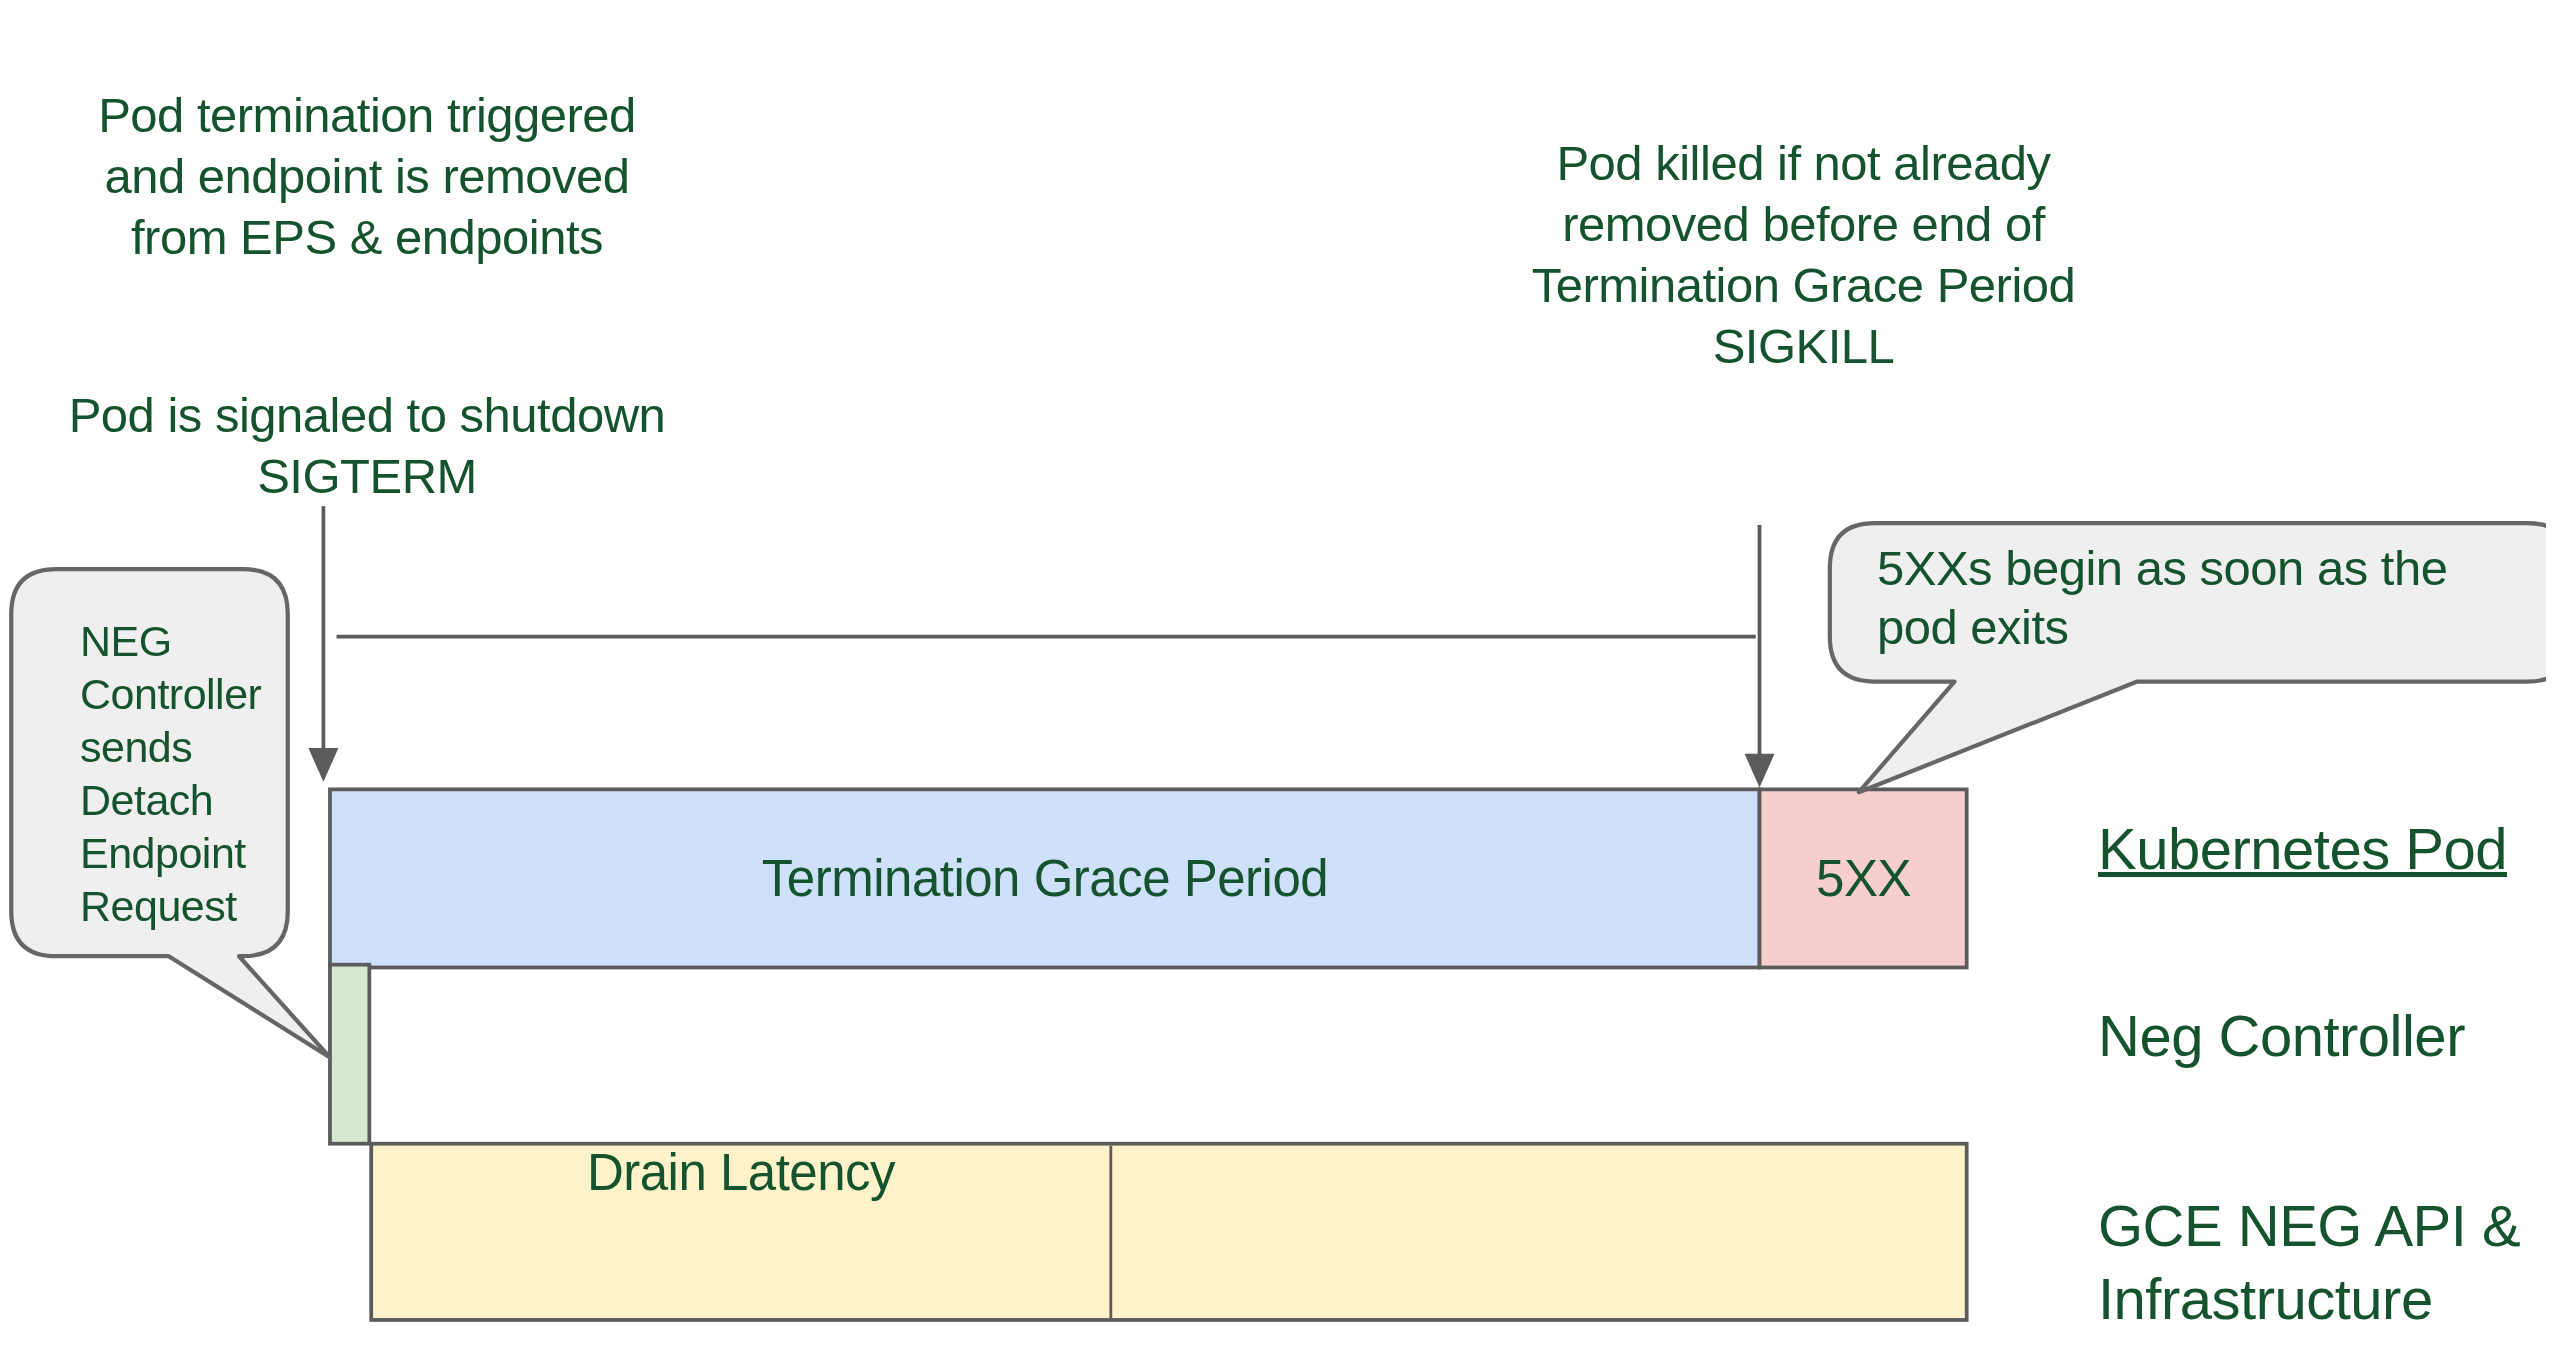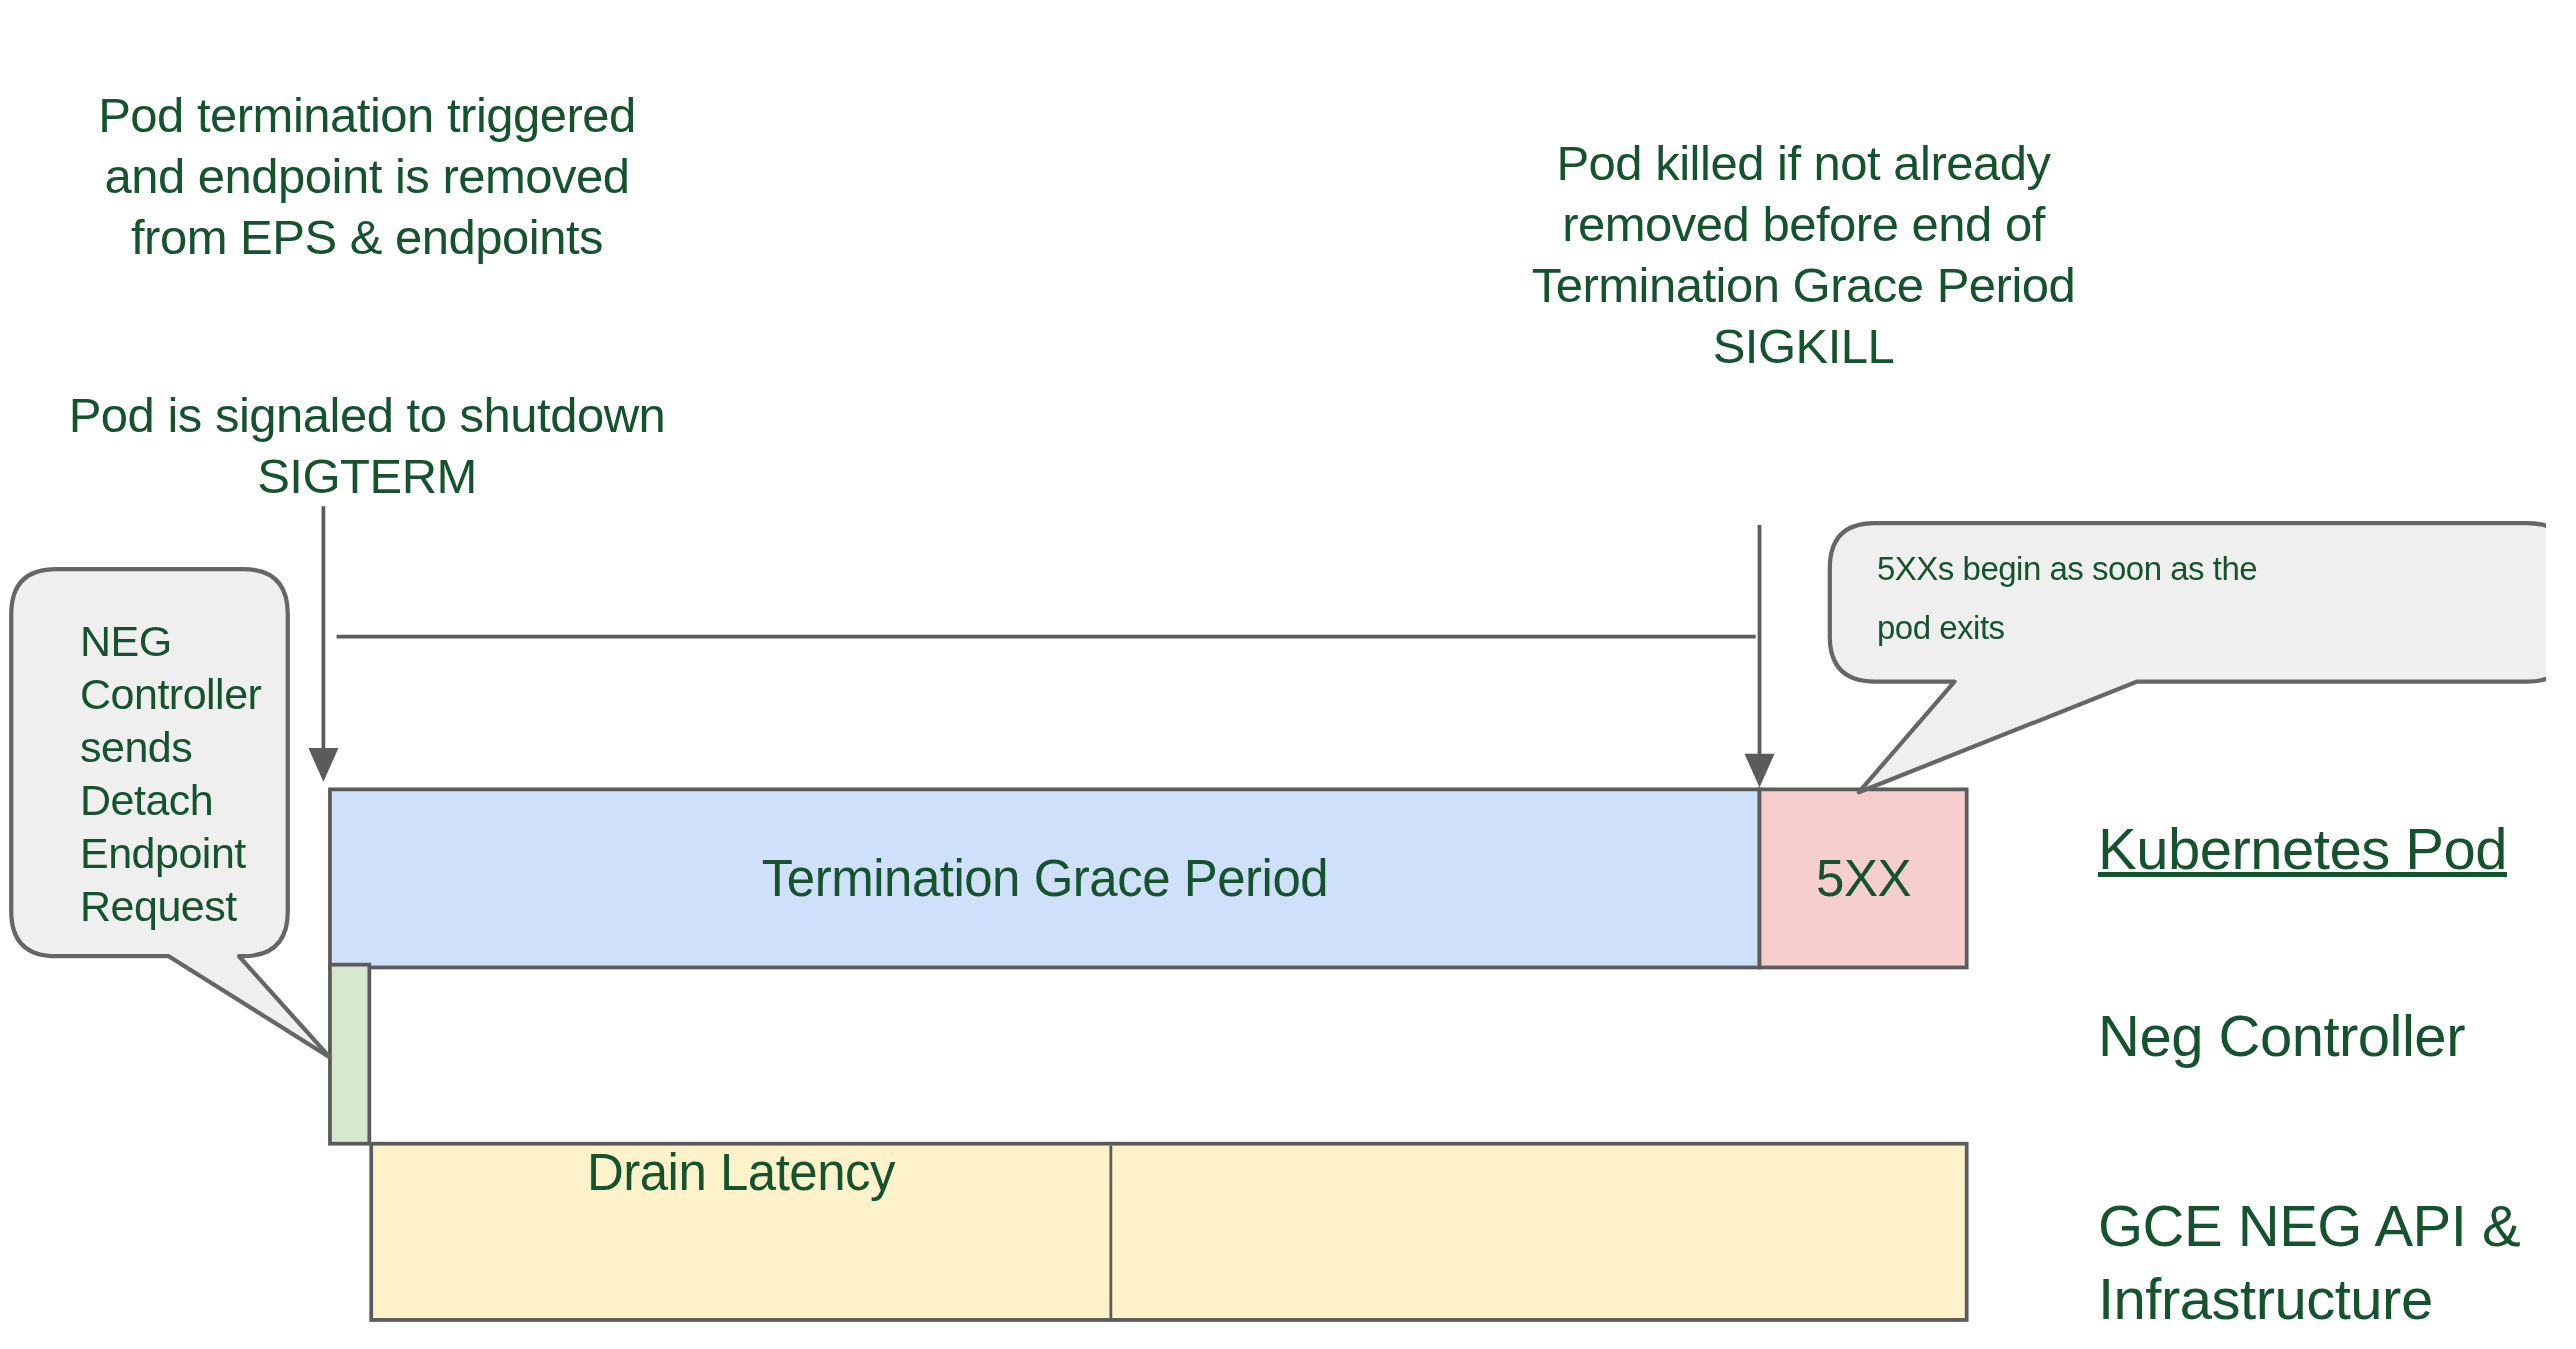--- a/index.html
+++ b/index.html
@@ -8,21 +8,21 @@
     font-family:"Liberation Sans",sans-serif;color:#14532d;
   }
   .shapes{position:absolute;left:0;top:0;}
   .txt{position:absolute;white-space:pre-line;letter-spacing:-0.5px;}
   .center{text-align:center;}
   .ann{font-size:49px;line-height:61px;}
   .ann p{margin:0;}
   .ann p + p{margin-top:56px;text-align:center;}
   .period{font-size:47px;line-height:54px;}
   .callout-txt{font-size:43px;line-height:53px;}
-  .callout-txt-r{font-size:33px;line-height:59px;}
+  .callout-txt-r{font-size:49px;line-height:59px;}
   .seg{position:absolute;display:flex;align-items:center;justify-content:center;
        font-size:51px;letter-spacing:-0.5px;}
   .rowlab{font-size:58px;line-height:73px;}
 </style>
 </head>
 <body>
 
 <div class="canvas">
 
   <svg class="shapes" width="2576" height="1350" viewBox="0 0 2748 1440">

